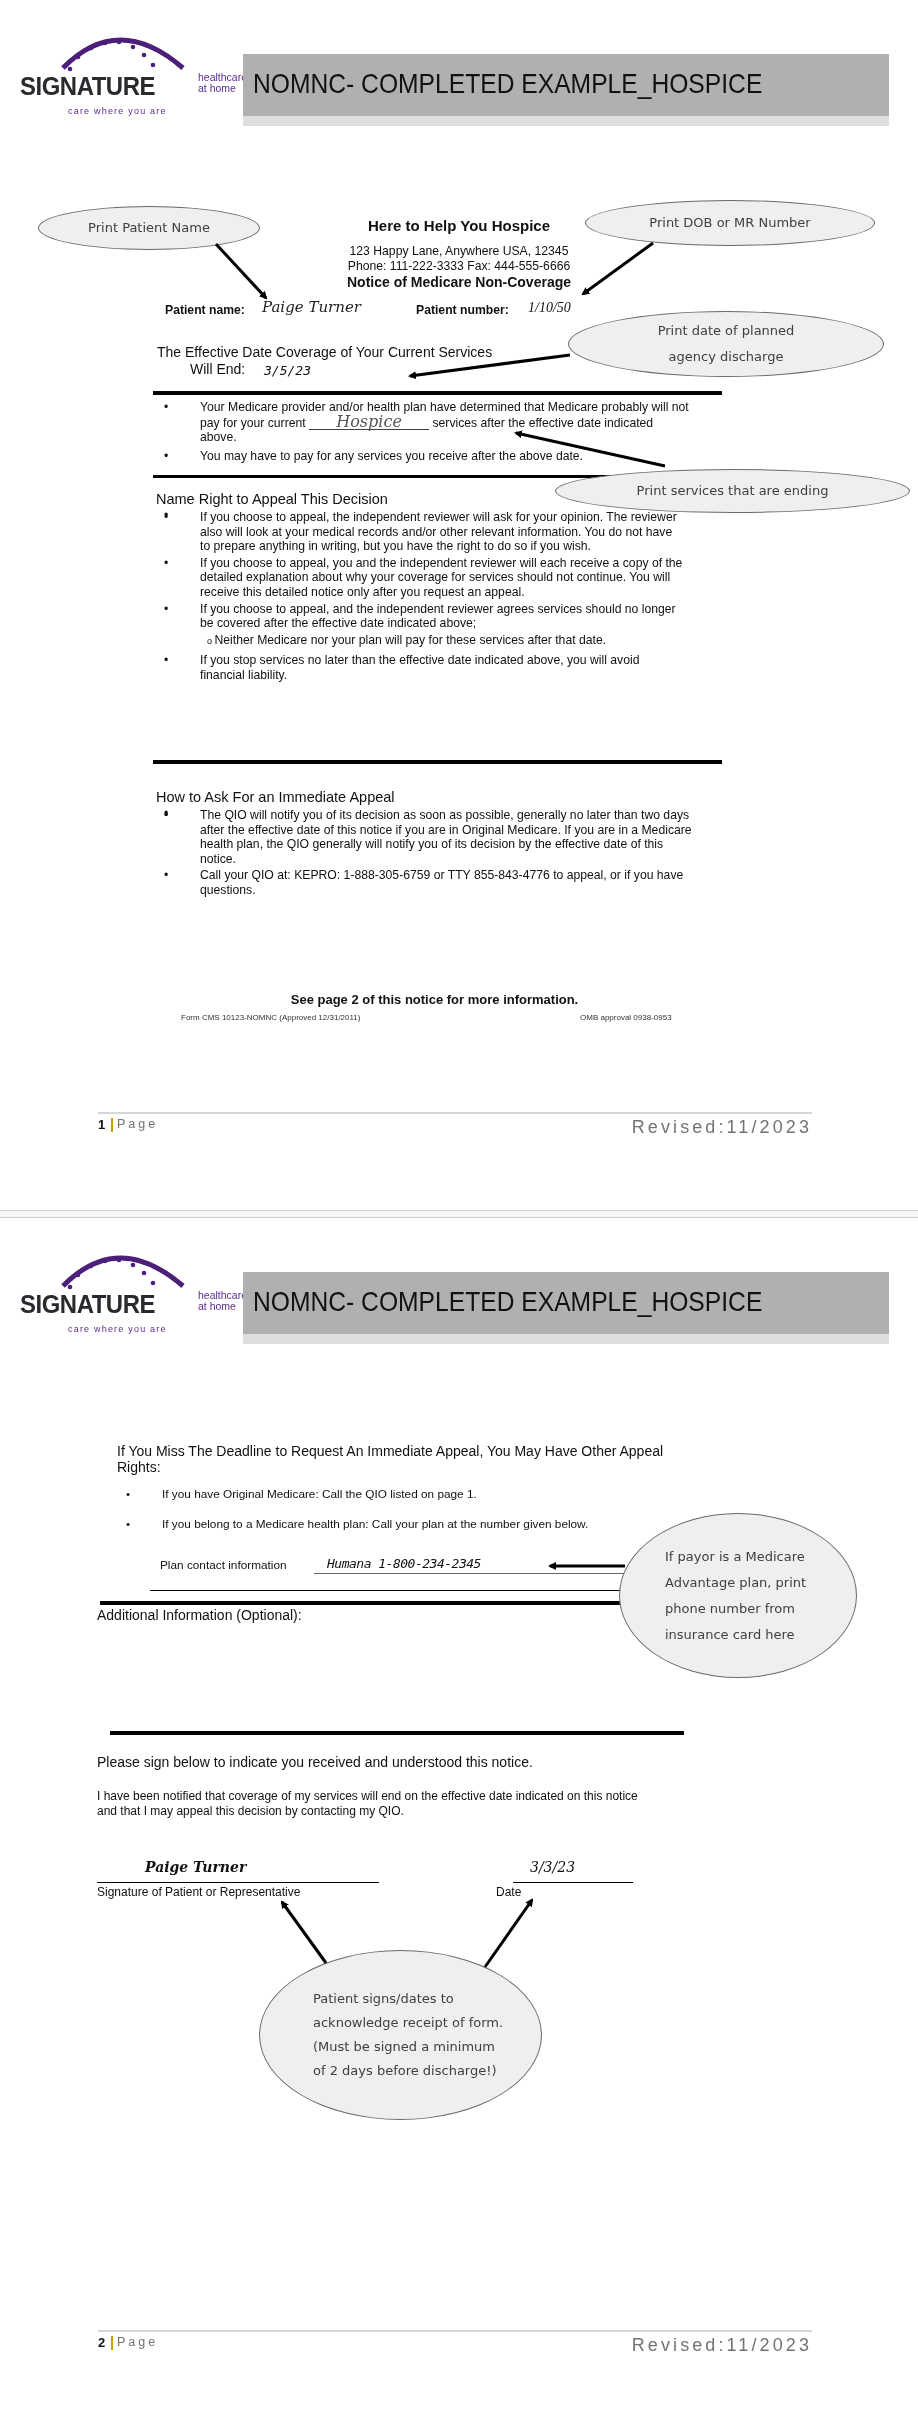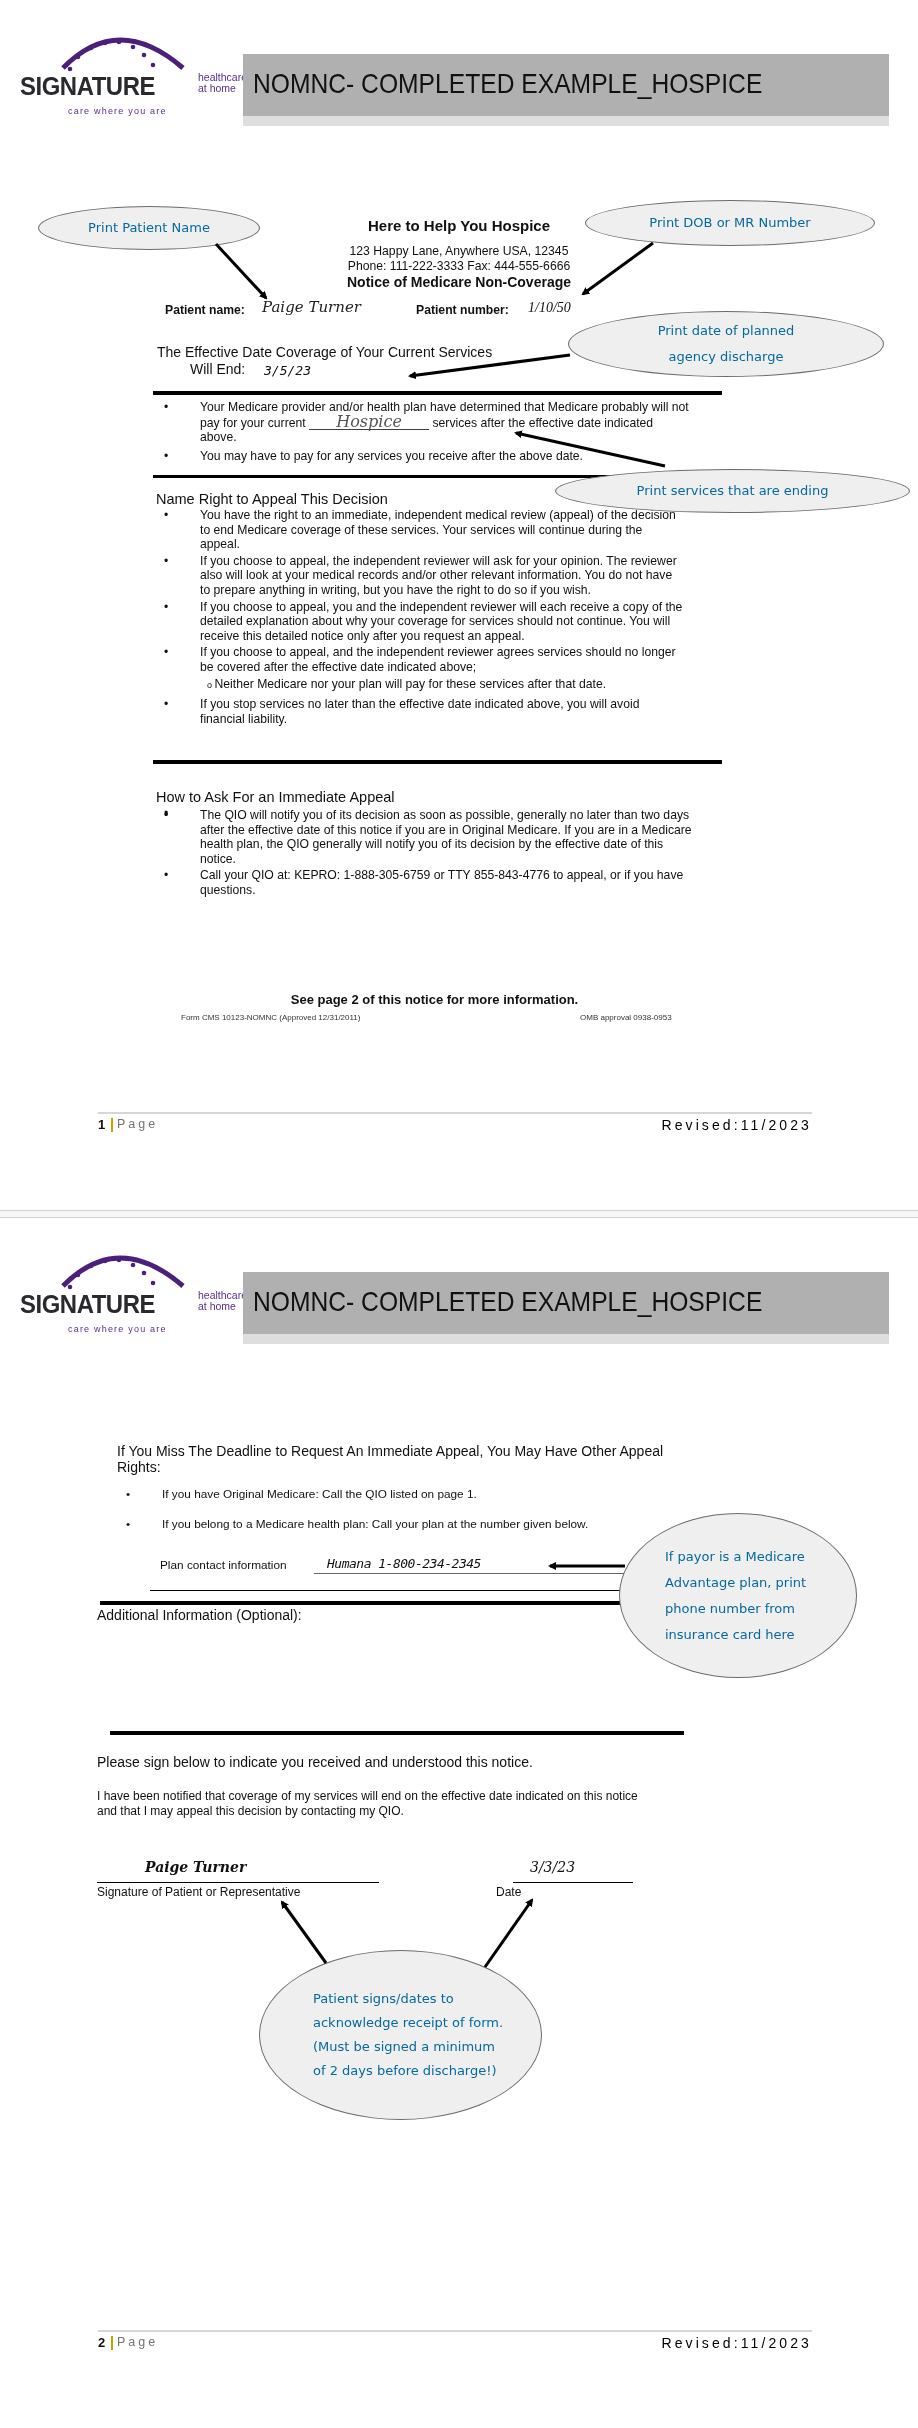--- a/index.html
+++ b/index.html
@@ -12,40 +12,40 @@
   .logo-word { position: absolute; left: 12px; top: 51px; font-family: "Liberation Sans", sans-serif; font-weight: bold; font-size: 26px; letter-spacing: -0.5px; color: #2a2a2e; transform: scaleX(0.92); transform-origin: left; }
   .logo-sub { position: absolute; left: 190px; top: 52px; font-size: 10.5px; line-height: 11px; color: #5b2d8e; }
   .logo-tag { position: absolute; left: 60px; top: 86px; font-size: 9px; letter-spacing: 1.2px; color: #5b2d8e; }
 
   
   .title-band { position: absolute; left: 243px; width: 646px; height: 62px; background: #b0b0b0; }
   .title-band span { position: absolute; left: 10px; top: 14px; font-family: "Liberation Sans Narrow", "Liberation Sans", sans-serif; font-size: 28px; color: #111; transform: scaleX(0.88); transform-origin: left; white-space: nowrap; }
   .title-under { position: absolute; left: 243px; width: 646px; height: 10px; background: #dedede; }
 
   
-  .callout { position: absolute; border: 1.3px solid #6b6b6b; background: #efefef; border-radius: 50%; display: flex; align-items: center; justify-content: center; text-align: center; font-family: "DejaVu Sans", sans-serif; font-size: 13px; line-height: 26px; color: #0369a1; }
+  .callout { position: absolute; border: 1.3px solid #6b6b6b; background: #efefef; border-radius: 50%; display: flex; align-items: center; justify-content: center; text-align: center; font-family: "DejaVu Sans", sans-serif; font-size: 13px; line-height: 26px; color: #404040; }
   .callout.left { justify-content: flex-start; text-align: left; }
 
   
   .f { position: absolute; font-family: "Liberation Sans", sans-serif; font-size: 12.2px; line-height: 15px; color: #111; }
   .fb { font-weight: bold; }
   .hand { font-family: "DejaVu Serif", serif; font-style: italic; color: #222; }
   .hr-thick { position: absolute; height: 4px; background: #000; }
   .hr-thin { position: absolute; height: 1px; background: #000; }
   .bullet-list { position: absolute; font-size: 12.2px; line-height: 14.6px; color: #111; }
   .bl-item { position: relative; padding-left: 47px; margin-bottom: 2px; }
   .bl-item .dot { position: absolute; left: 11px; top: 0; }
   .sub-item { padding-left: 50px; }
   .sec-head { position: absolute; font-size: 14.5px; color: #111; }
 
   .footer-line { position: absolute; left: 98px; width: 714px; height: 2px; background: #d6d6d6; }
   .footer-num { position: absolute; left: 98px; font-weight: bold; font-size: 13px; color: #111; }
   .footer-bar { position: absolute; left: 111px; width: 2px; height: 14px; background: #c8a000; }
   .footer-page { position: absolute; left: 117px; font-size: 12.5px; letter-spacing: 3px; color: #737373; }
-  .footer-rev { position: absolute; right: 106px; font-size: 14px; letter-spacing: 3.1px; color: #000000; }
+  .footer-rev { position: absolute; right: 106px; font-size: 18px; letter-spacing: 3.1px; color: #737373; }
 
   .page-break { position: absolute; left: 0; width: 918px; height: 8px; border-top: 1.5px solid #cfcfcf; border-bottom: 1.5px solid #cfcfcf; background: #f7f7f7; }
   svg.arrows { position: absolute; left: 0; top: 0; pointer-events: none; }
 </style>
 </head>
 <body>
 
 <div class="logo" style="left:8px; top:20px;">
   <svg width="240" height="60">
     <path d="M55 48 Q 110 -8 175 48" stroke="#4b1f7a" stroke-width="5" fill="none"></path>
@@ -91,21 +91,21 @@
     <span>services after</span>
     <span>the effective date indicated above.</span>
   </div>
   <div class="bl-item" style="margin-top:4px;"><span class="dot">•</span><span>You may have to pay for any services you receive after the above date.</span></div>
 </div>
 
 <div class="hr-thick" style="left:153px; width:569px; top:475px; height:3px;"></div>
 
 <div class="sec-head" style="left:156px; top:491px;">Name Right to Appeal This Decision</div>
 <div class="bullet-list" style="left:153px; top:508px; width:530px;">
-  <div class="bl-item"><span class="dot">•</span><span>You have the right to an immediate, independent medical review (appeal) of the decision to end Medicare coverage of these services.  Your services will continue during the appeal.</span></div>
+  <div class="bl-item"><span class="dot">•</span></div>
   <div class="bl-item"><span class="dot">•</span><span>If you choose to appeal, the independent reviewer will ask for your opinion.  The reviewer also will look at your medical records and/or other relevant information.  You do not have to prepare anything in writing, but you have the right to do so if you wish.</span></div>
   <div class="bl-item"><span class="dot">•</span><span>If you choose to appeal, you and the independent reviewer will each receive a copy of the detailed explanation about why your coverage for services should not continue.  You will receive this detailed notice only after you request an appeal.</span></div>
   <div class="bl-item"><span class="dot">•</span><span>If you choose to appeal, and the independent reviewer agrees services should no longer be covered after the effective date indicated above;</span></div>
   <div class="bl-item sub-item" style="padding-left:54px; margin-bottom:5px;"><span style="font-size:9px;">o </span><span>Neither Medicare nor your plan will pay for these services after that date.</span></div>
   <div class="bl-item"><span class="dot">•</span><span>If you stop services no later than the effective date indicated above, you will avoid financial liability.</span></div>
 </div>
 
 <div class="hr-thick" style="left:153px; width:569px; top:760px;"></div>
 
 <div class="sec-head" style="left:156px; top:789px;">How to Ask For an Immediate Appeal</div>

